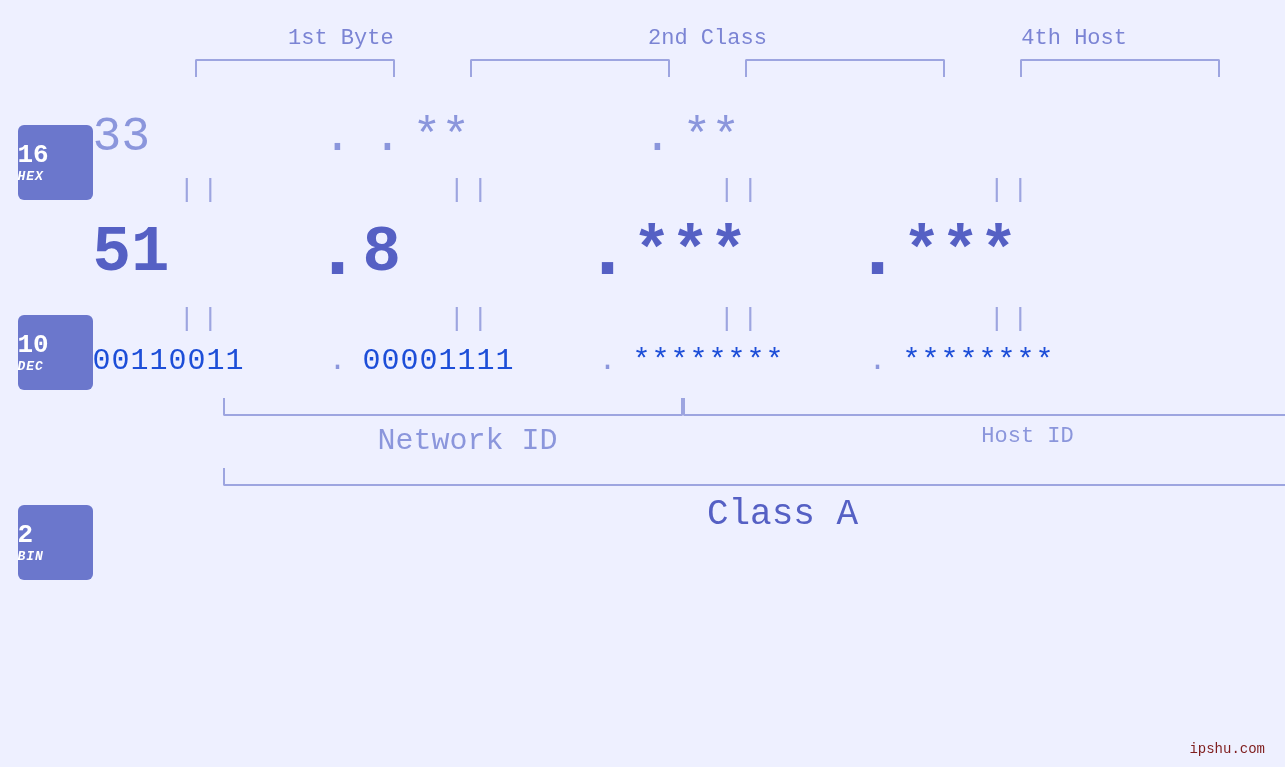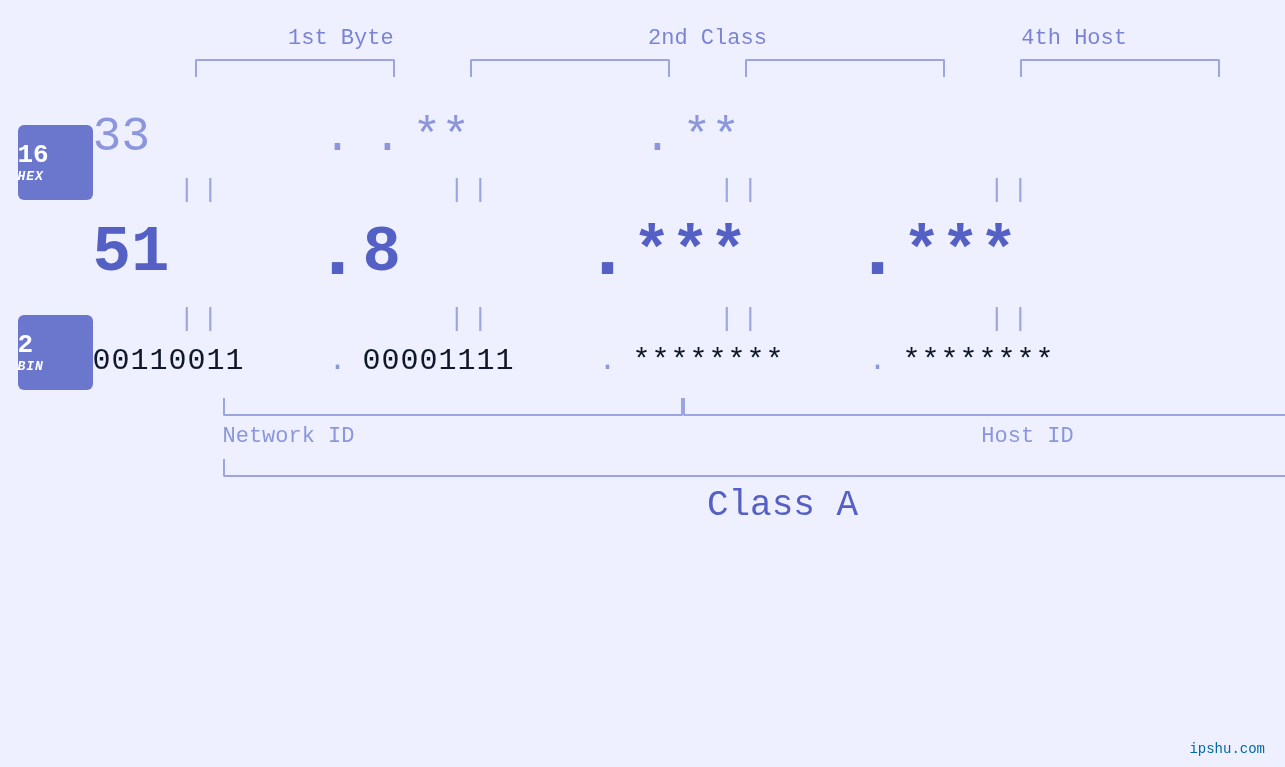--- a/index.html
+++ b/index.html
@@ -164,21 +164,21 @@
     }
 
     .dec-dot {
       font-size: 80px;
       font-weight: bold;
       color: #5560c4;
     }
 
     .bin-val {
       font-size: 30px;
-      color: #0f172a;
+      color: #1d4ed8;
       padding: 8px 0;
       letter-spacing: 1px;
     }
 
     .bin-dot {
       font-size: 30px;
       color: #8b96dc;
     }
 
     .equals-row {
@@ -245,23 +245,23 @@
     }
 
     .bottom-labels {
       display: flex;
       width: 100%;
       margin-top: 8px;
     }
 
     .net-label {
       width: 490px;
-      text-align: left;
+      text-align: center;
       color: #8b96dc;
-      font-size: 22px;
+      font-size: 30px;
       font-family: 'Courier New', Courier, monospace;
     }
 
     .host-label {
       flex: 1;
       text-align: center;
       color: #8b96dc;
       font-size: 22px;
       font-family: 'Courier New', Courier, monospace;
     }
@@ -287,21 +287,21 @@
       font-size: 36px;
       font-family: 'Courier New', Courier, monospace;
       margin-top: 8px;
     }
 
     
     .watermark {
       position: absolute;
       bottom: 10px;
       right: 20px;
-      color: #0369a1;
+      color: #7f1d1d;
       font-size: 14px;
       font-family: 'Courier New', Courier, monospace;
     }
   </style>
 </head>
 <body>
 
 <div class="main-container">
 
   <div class="byte-headers">
@@ -316,20 +316,24 @@
     <div class="bracket"></div>
     <div class="bracket"></div>
   </div>
 
   <div class="content-area">
 
     <div class="badges-col">
       <div class="badge">
         <span class="badge-num">16</span>
         <span class="badge-label">HEX</span>
+      </div>
+      <div class="badge">
+        <span class="badge-num">10</span>
+        <span class="badge-label">DEC</span>
       </div>
       <div class="badge">
         <span class="badge-num">2</span>
         <span class="badge-label">BIN</span>
       </div>
     </div>
 
     <div class="data-cols">
 
       <div class="data-row hex-row">

